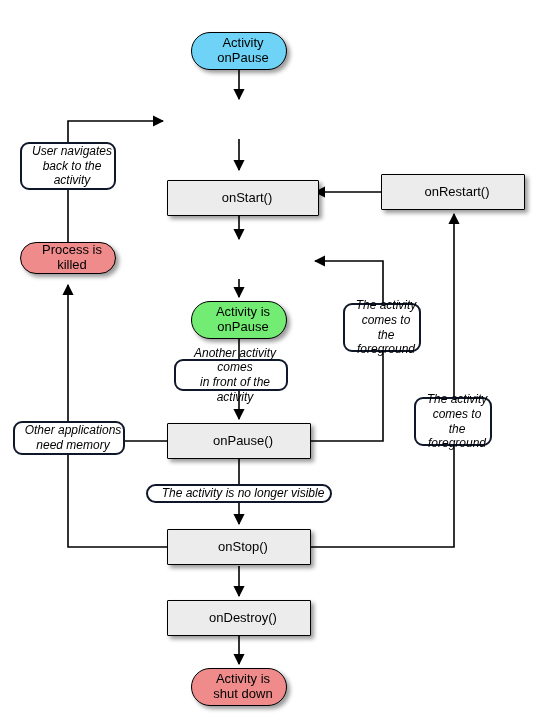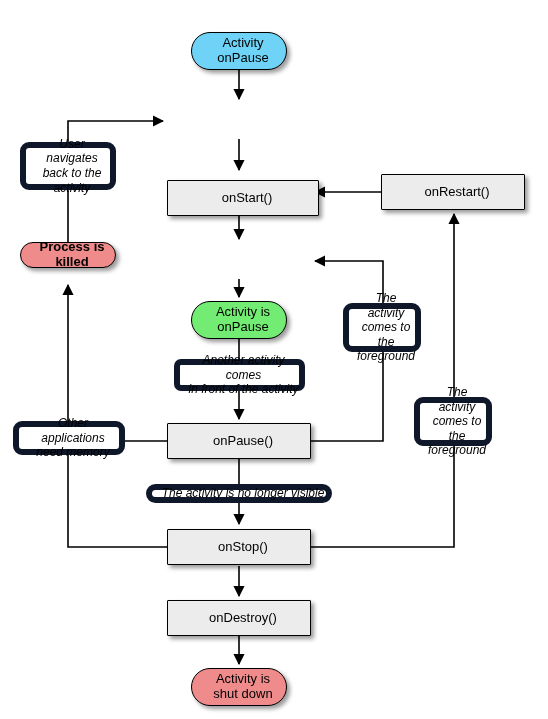--- a/index.html
+++ b/index.html
@@ -48,21 +48,21 @@
   .node.green  { background: #72ec72; }
   .node.red    { background: #ef8b8b; }
   .label {
     position: absolute;
     box-sizing: border-box;
     display: flex;
     align-items: center;
     justify-content: center;
     text-align: center;
     background: #ffffff;
-    border: 6px solid #0f172a;
+    border: 2px solid #0f172a;
     border-radius: 9px;
     font-style: italic;
     font-size: 12px;
     color: #000000;
     line-height: 1.22;
     z-index: 4;
   }
   .node .txt, .label .txt { display: block; width: 100%; margin-left: 8px; }
 </style>
 </head>
@@ -125,21 +125,21 @@
   </div>
 
 
   <div class="node state green" style="left:191px; top:301px; width:96px; height:38px;">
     <span class="txt">
       <span>Activity is</span><br>
       <span>onPause</span>
     </span>
   </div>
 
-  <div class="node state red" style="left:20px; top:242px; width:96px; height:26px;font-weight:bold;">
+  <div class="node state red" style="left:20px; top:242px; width:96px; height:32px;">
     <span class="txt">
       <span>Process is</span><br>
       <span>killed</span>
     </span>
   </div>
 
   <div class="node method" style="left:167px; top:423px; width:144px; height:36px;">
     <span class="txt">onPause()</span>
   </div>
 
@@ -167,21 +167,21 @@
   </div>
 
   <div class="label" style="left:343px; top:303px; width:78px; height:49px;">
     <span class="txt">
       <span>The activity</span><br>
       <span>comes to the</span><br>
       <span>foreground</span>
     </span>
   </div>
 
-  <div class="label" style="left:174px; top:359px; width:131px; height:32px;border-radius:7px;">
+  <div class="label" style="left:174px; top:359px; width:114px; height:32px;">
     <span class="txt">
       <span>Another activity comes</span><br>
       <span>in front of the activity</span>
     </span>
   </div>
 
   <div class="label" style="left:13px; top:421px; width:112px; height:34px;">
     <span class="txt">
       <span>Other applications</span><br>
       <span>need memory</span>

